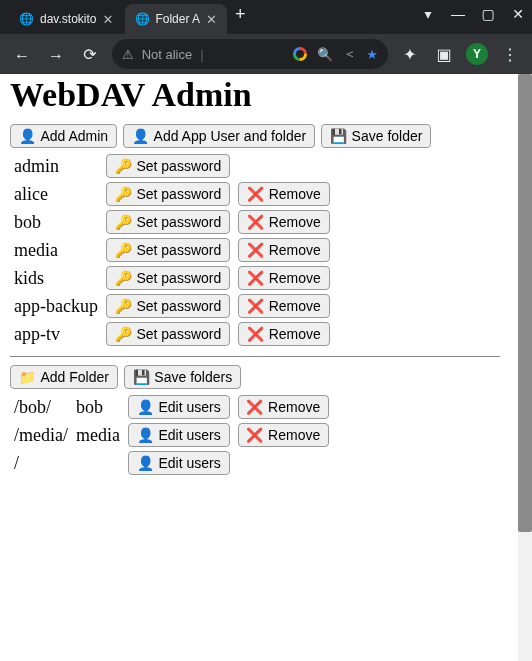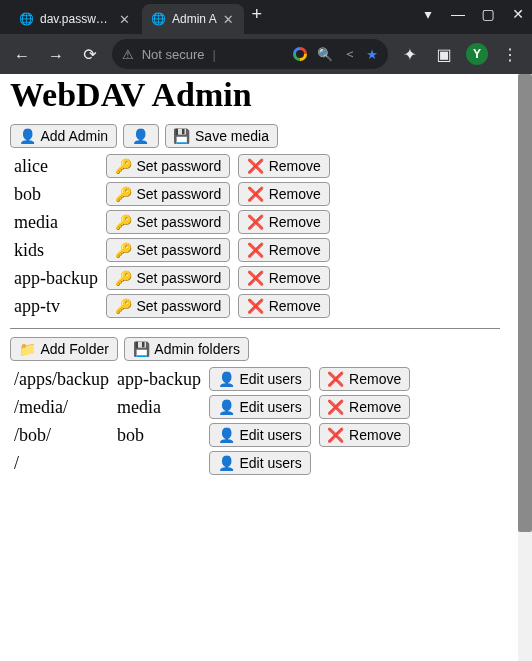--- a/index.html
+++ b/index.html
@@ -129,44 +129,44 @@
     display:inline-block; position:relative;
   }
   .gicon::after{content:"";position:absolute;inset:3px;border-radius:50%;background:#202124;}
 </style>
 </head>
 <body>
 
 <div class="titlebar">
   <div class="tab">
     <span class="favicon">🌐</span>
-    <span class="lbl">dav.password</span>
+    <span class="lbl">dav.stokito</span>
     <span class="close">✕</span>
   </div>
   <div class="tab active">
     <span class="favicon">🌐</span>
-    <span class="lbl">Admin A</span>
+    <span class="lbl">Folder A</span>
     <span class="close">✕</span>
   </div>
   <div class="newtab">+</div>
   <div class="wincontrols">
     <span>▾</span>
     <span>—</span>
     <span>▢</span>
     <span>✕</span>
   </div>
 </div>
 
 <div class="toolbar">
   <span class="navbtn">←</span>
   <span class="navbtn">→</span>
   <span class="navbtn">⟳</span>
   <div class="omnibox">
     <span>⚠</span>
-    <span>Not secure</span>
+    <span>Not alice</span>
     <span style="color:#5f6368">|</span>
     <span class="right">
       <span class="gicon"></span>
       <span>🔍</span>
       <span>＜</span>
       <span class="star">★</span>
     </span>
   </div>
   <span class="ticon">✦</span>
   <span class="ticon">▣</span>
@@ -180,30 +180,39 @@
   <div class="page">
     <h1>WebDAV Admin</h1>
 
     <div class="row">
       <button class="btn">
         <span class="emoji">👤</span>
         <span>Add Admin</span>
       </button>
       <button class="btn">
         <span class="emoji">👤</span>
+        <span>Add App User and folder</span>
       </button>
       <button class="btn">
         <span class="emoji">💾</span>
-        <span>Save media</span>
+        <span>Save folder</span>
       </button>
     </div>
 
     <table>
         <tbody id="users-body">
           <tr>
+            <td>admin</td>
+            <td><button class="btn">
+                <span class="emoji">🔑</span>
+                <span>Set password</span>
+              </button></td>
+            <td></td>
+          </tr>
+          <tr>
             <td>alice</td>
             <td><button class="btn">
                 <span class="emoji">🔑</span>
                 <span>Set password</span>
               </button></td>
             <td><button class="btn">
                 <span class="emoji">❌</span>
                 <span>Remove</span>
               </button></td>
           </tr>
@@ -267,29 +276,29 @@
 
     <hr>
 
     <div class="row">
       <button class="btn">
         <span class="emoji">📁</span>
         <span>Add Folder</span>
       </button>
       <button class="btn">
         <span class="emoji">💾</span>
-        <span>Admin folders</span>
+        <span>Save folders</span>
       </button>
     </div>
 
     <table>
         <tbody id="folders-body">
           <tr>
-            <td>/apps/backup</td>
-            <td>app-backup</td>
+            <td>/bob/</td>
+            <td>bob</td>
             <td><button class="btn">
                 <span class="emoji">👤</span>
                 <span>Edit users</span>
               </button></td>
             <td><button class="btn">
                 <span class="emoji">❌</span>
                 <span>Remove</span>
               </button></td>
           </tr>
           <tr>
@@ -298,38 +307,26 @@
             <td><button class="btn">
                 <span class="emoji">👤</span>
                 <span>Edit users</span>
               </button></td>
             <td><button class="btn">
                 <span class="emoji">❌</span>
                 <span>Remove</span>
               </button></td>
           </tr>
           <tr>
-            <td>/bob/</td>
-            <td>bob</td>
+            <td>/</td>
+            <td></td>
             <td><button class="btn">
                 <span class="emoji">👤</span>
                 <span>Edit users</span>
               </button></td>
-            <td><button class="btn">
-                <span class="emoji">❌</span>
-                <span>Remove</span>
-              </button></td>
-          </tr>
-          <tr>
-            <td>/</td>
-            <td></td>
-            <td><button class="btn">
-                <span class="emoji">👤</span>
-                <span>Edit users</span>
-              </button></td>
             <td></td>
           </tr>
         </tbody>
       </table>
   </div>
 
   <div class="scrollbar">
     <div class="scrollthumb"></div>
   </div>
 </div>

